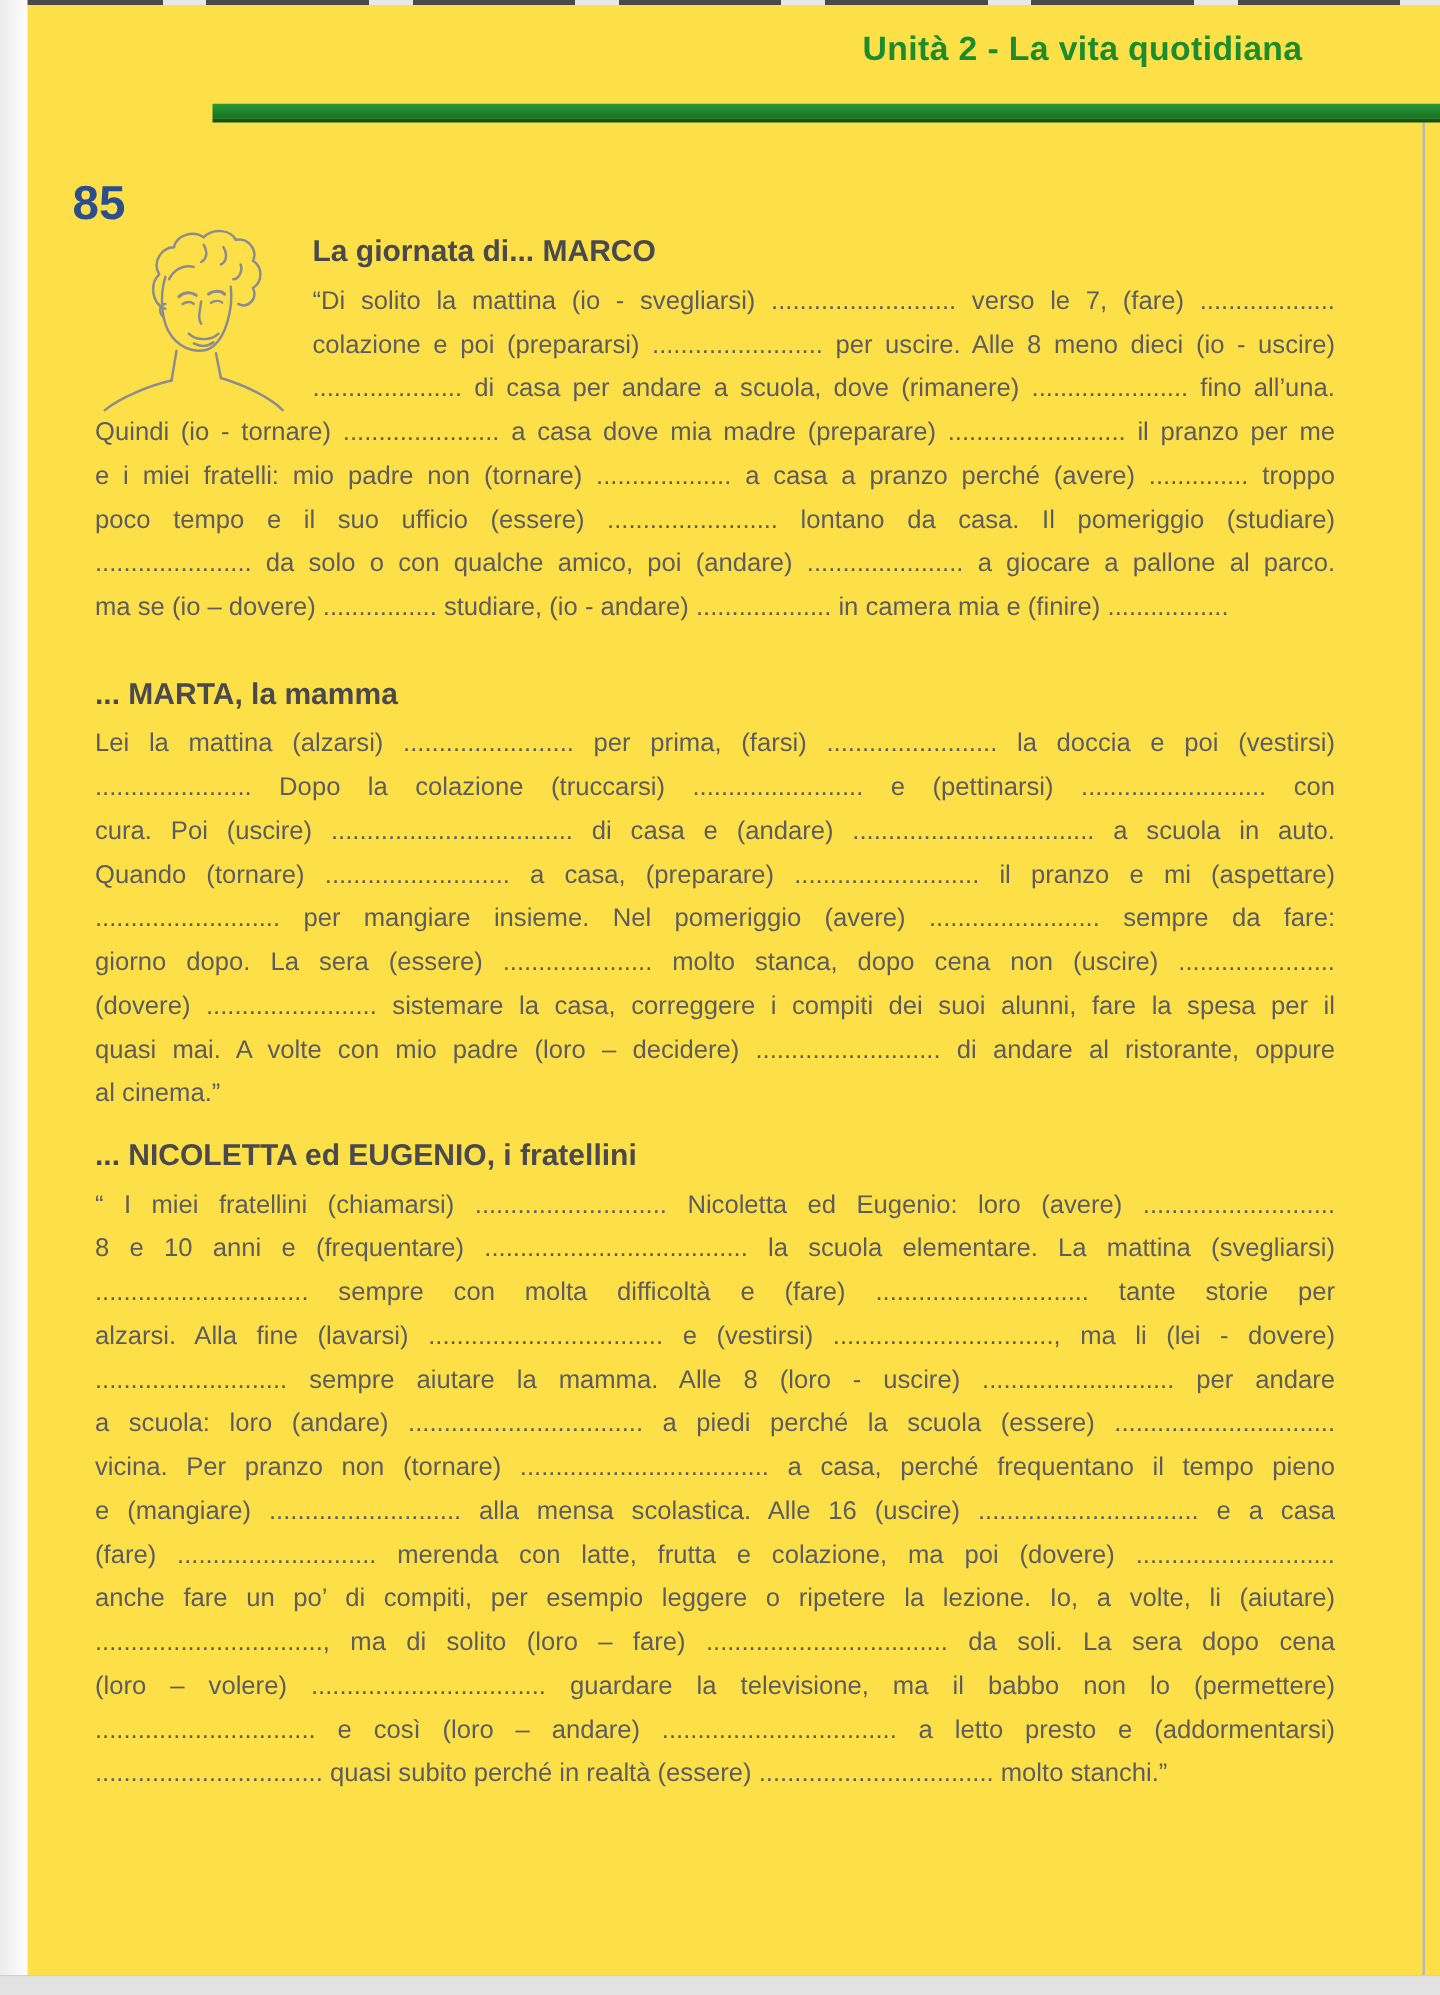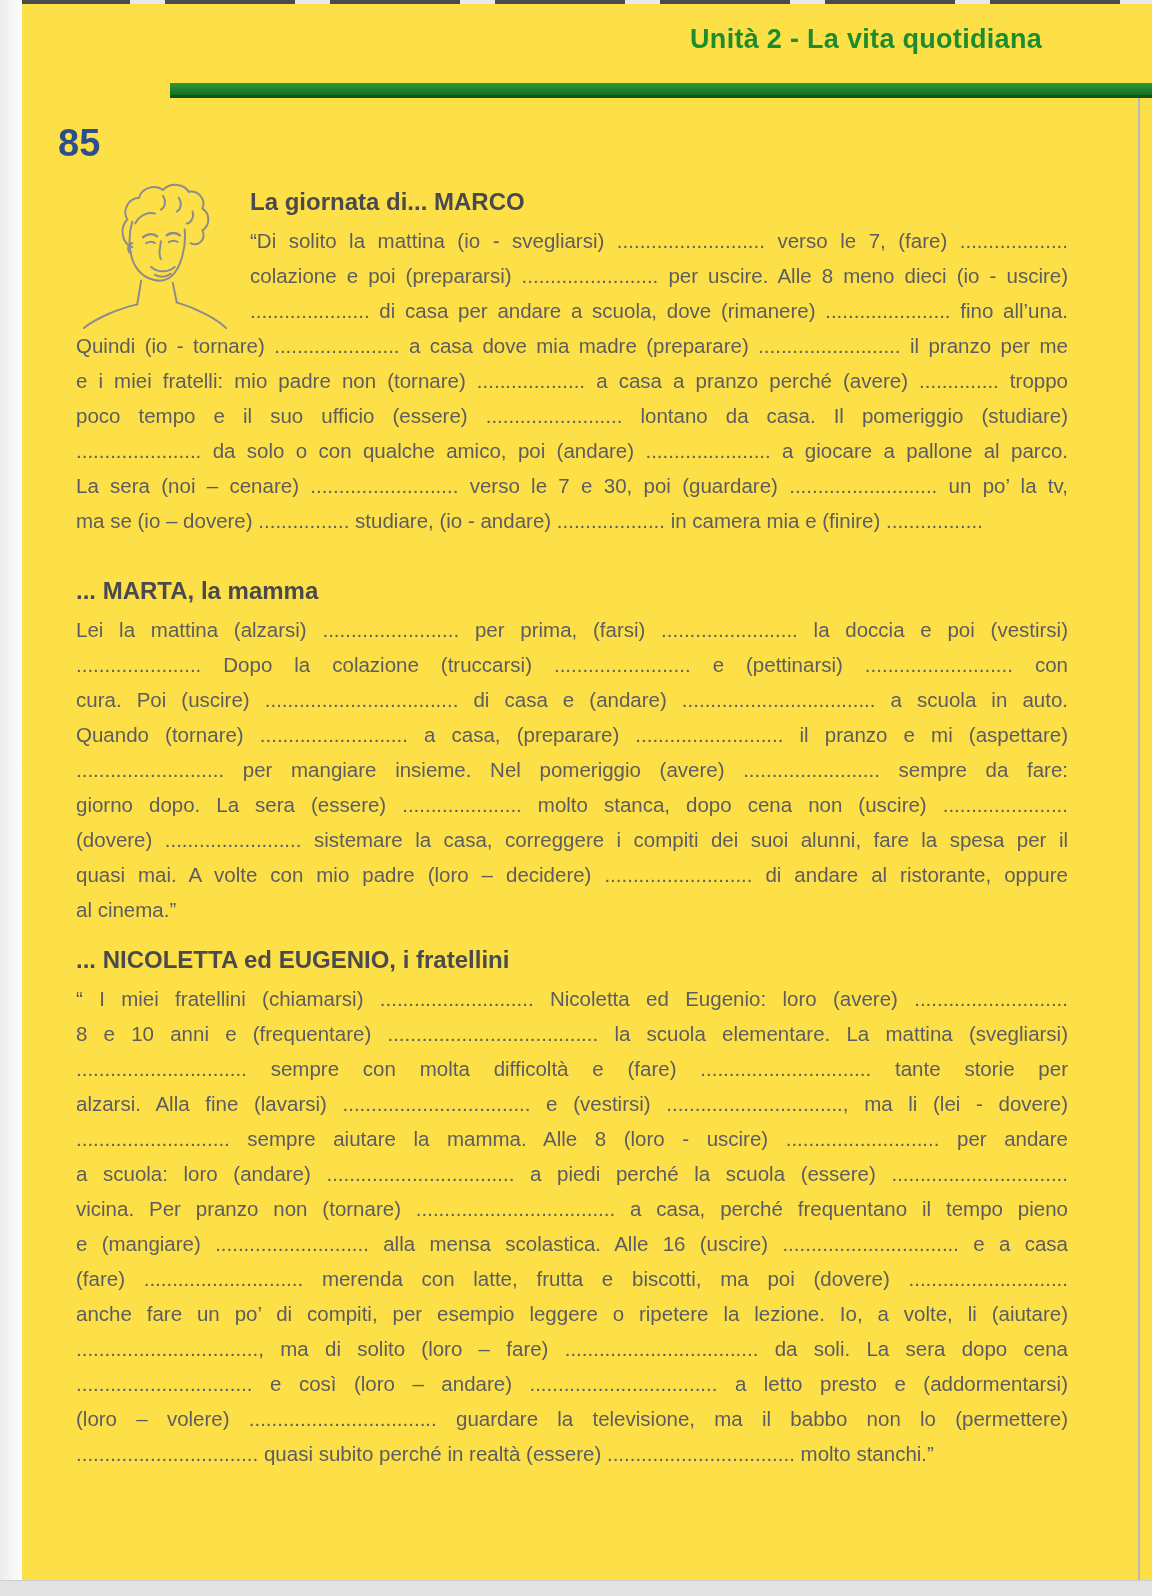--- a/index.html
+++ b/index.html
@@ -22,21 +22,21 @@
     color:#1d8c2f; font-size:27px; font-weight:bold; letter-spacing:.3px;
   }
   .green-rule {
     position:absolute; top:83px; left:170px; right:0; height:12px;
     background:linear-gradient(#2a9a3a,#157020);
     border-bottom:3px solid #0f5418;
   }
   .exercise-head {
     position:absolute; top:122px; left:58px; display:flex; align-items:baseline; gap:26px;
   }
-  .ex-num { font-size:38px; font-weight:bold; color:#2d4e8c; }
+  .ex-num { font-size:38px; font-weight:bold; color:#2d4e8c;margin-top:20px; }
   .ex-instr { font-size:22px; font-weight:bold; color:#33589c; letter-spacing:.2px; }
 
   .content { position:absolute; top:185px; left:76px; right:84px; }
 
   section { color:#5d5d61; }
   section h3 {
     margin:0 0 4px 0; font-size:24px; font-weight:bold; color:#4a4a4e; line-height:34px;
   }
   .sec-marta { margin-top:36px; }
   .sec-nico  { margin-top:16px; }
@@ -96,21 +96,20 @@
       </div>
       <h3>La giornata di...  MARCO</h3>
       <div class="lines">
           <div class="line">“Di solito la mattina (io - svegliarsi) .......................... verso le 7, (fare) ...................</div>
           <div class="line">colazione e poi (prepararsi) ........................ per uscire. Alle 8 meno dieci (io - uscire)</div>
           <div class="line">..................... di casa per andare a scuola, dove (rimanere) ...................... fino all’una.</div>
           <div class="line">Quindi (io - tornare) ...................... a casa dove mia madre (preparare) ......................... il pranzo per me</div>
           <div class="line">e i miei fratelli: mio padre non (tornare) ................... a casa a pranzo perché (avere) .............. troppo</div>
           <div class="line">poco tempo e il suo ufficio (essere) ........................ lontano da casa. Il pomeriggio (studiare)</div>
           <div class="line">...................... da solo o con qualche amico, poi (andare) ...................... a giocare a pallone al parco.</div>
-          <div class="line">La sera (noi – cenare) .......................... verso le 7 e 30, poi (guardare) .......................... un po’ la tv,</div>
           <div class="line">ma se (io – dovere) ................ studiare, (io - andare) ................... in camera mia e (finire) .................</div>
         </div>
     </section>
 
     <section class="sec-marta">
       <h3>... MARTA, la mamma</h3>
       <div class="lines">
           <div class="line">Lei la mattina (alzarsi) ........................ per prima, (farsi) ........................ la doccia e poi (vestirsi)</div>
           <div class="line">...................... Dopo la colazione (truccarsi) ........................ e (pettinarsi) .......................... con</div>
           <div class="line">cura. Poi (uscire) .................................. di casa e (andare) .................................. a scuola in auto.</div>
@@ -127,23 +126,23 @@
       <h3>... NICOLETTA ed EUGENIO, i fratellini</h3>
       <div class="lines">
           <div class="line">“ I miei fratellini (chiamarsi) ........................... Nicoletta ed Eugenio: loro  (avere) ...........................</div>
           <div class="line">8 e 10 anni e (frequentare) ..................................... la scuola elementare. La mattina (svegliarsi)</div>
           <div class="line">.............................. sempre con molta difficoltà e (fare) .............................. tante storie per</div>
           <div class="line">alzarsi. Alla fine (lavarsi) ................................. e (vestirsi) ..............................., ma li (lei - dovere)</div>
           <div class="line">........................... sempre aiutare la mamma. Alle 8 (loro - uscire) ........................... per andare</div>
           <div class="line">a scuola: loro (andare) ................................. a piedi perché la scuola (essere) ...............................</div>
           <div class="line">vicina. Per pranzo non  (tornare) ................................... a casa, perché frequentano il tempo pieno</div>
           <div class="line">e (mangiare) ........................... alla mensa scolastica. Alle 16  (uscire) ............................... e a casa</div>
-          <div class="line">(fare) ............................ merenda con latte, frutta e biscotti, ma poi  (dovere) ............................</div>
+          <div class="line">(fare) ............................ merenda con latte, frutta e colazione, ma poi  (dovere) ............................</div>
           <div class="line">anche fare un po’ di  compiti, per esempio leggere o ripetere la lezione. Io, a volte, li (aiutare)</div>
           <div class="line">................................, ma di solito (loro – fare)  .................................. da soli. La sera dopo cena</div>
+          <div class="line">(loro – volere)  ................................. guardare la televisione, ma il babbo non lo (permettere)</div>
           <div class="line">............................... e così (loro – andare)  ................................. a letto presto e (addormentarsi)</div>
-          <div class="line">(loro – volere)  ................................. guardare la televisione, ma il babbo non lo (permettere)</div>
           <div class="line">................................ quasi subito  perché in realtà (essere) ................................. molto stanchi.”</div>
         </div>
     </section>
 
   </div>
 </div>
 
 </body></html>

